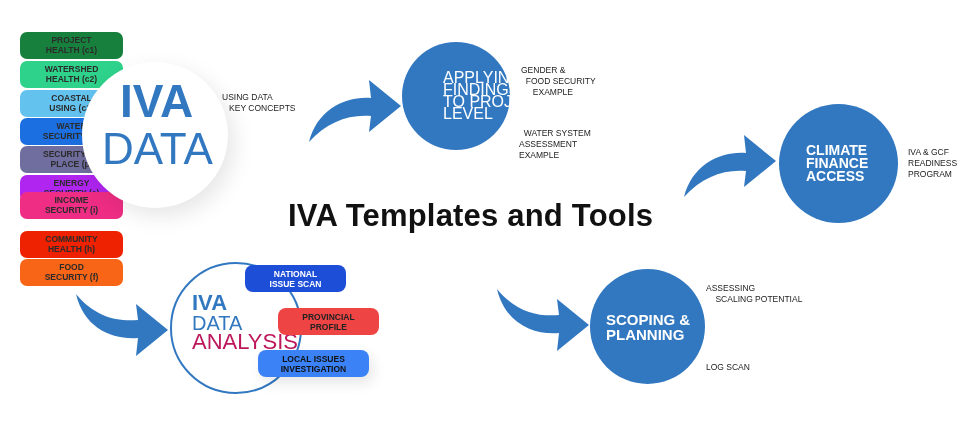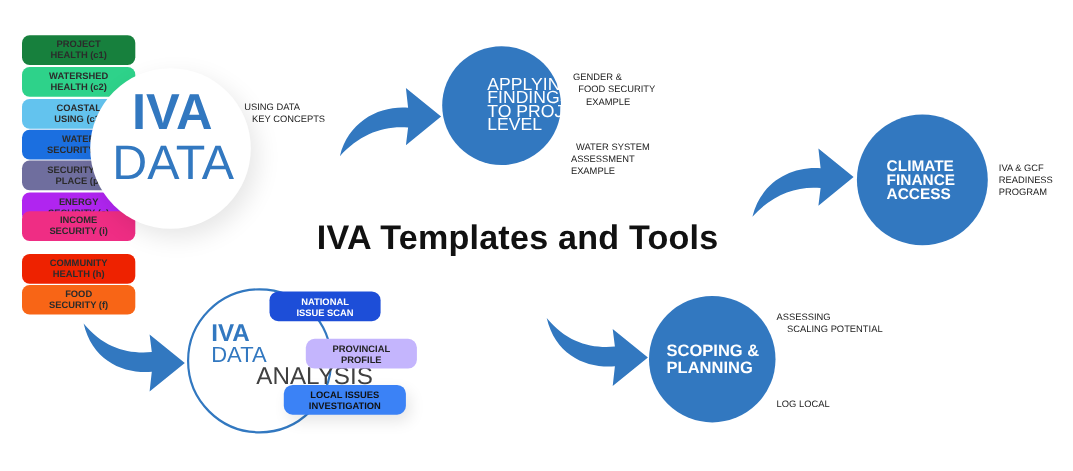--- a/index.html
+++ b/index.html
@@ -75,32 +75,32 @@
 
 <div class="abs" style="left:288px;top:198px;font-size:31px;font-weight:bold;color:#111;letter-spacing:0.2px;">IVA Templates and Tools</div>
 
 <svg class="arrow" style="left:72px;top:290px" width="100" height="75">
   <path d="M4 4 C 12 38, 40 50, 66 48 L 64 66 L 96 40 L 64 14 L 66 30 C 44 32, 22 26, 4 4 Z" fill="#3278c0"></path>
 </svg>
 
 <div class="abs" style="left:170px;top:262px;width:128px;height:128px;border-radius:50%;border:2px solid #3278c0;"></div>
 <div class="abs" style="left:192px;top:292px;font-size:22px;font-weight:bold;color:#3278c0;line-height:22px;">IVA</div>
 <div class="abs" style="left:192px;top:313px;font-size:20px;color:#3278c0;line-height:20px;">DATA</div>
-<div class="abs" style="left:192px;top:331px;font-size:22px;color:#404040;line-height:22px;margin-left:41px;">ANALYSIS</div>
+<div class="abs" style="left:192px;top:331px;font-size:22px;color:#be185d;line-height:22px;">ANALYSIS</div>
 
 <div class="graybtn" style="left:245px;top:265px;width:101px;height:27px;background:#1d4ed8;color:#fff;white-space:pre;">NATIONAL
 ISSUE SCAN</div>
-<div class="graybtn" style="left:278px;top:308px;width:101px;height:27px;background:#c4b5fd;color:#222;white-space:pre;">PROVINCIAL
+<div class="graybtn" style="left:278px;top:308px;width:101px;height:27px;background:#ef4444;color:#222;white-space:pre;">PROVINCIAL
 PROFILE</div>
 <div class="graybtn" style="left:258px;top:350px;width:111px;height:27px;background:#3b82f6;color:#111;white-space:pre;box-shadow:4px 6px 14px rgba(0,0,0,0.10);">LOCAL ISSUES
 INVESTIGATION</div>
 
 <svg class="arrow" style="left:493px;top:285px" width="100" height="75">
   <path d="M4 4 C 12 38, 40 50, 66 48 L 64 66 L 96 40 L 64 14 L 66 30 C 44 32, 22 26, 4 4 Z" fill="#3278c0"></path>
 </svg>
 
 <div class="circle" style="left:590px;top:269px;width:115px;height:115px;">
   <div style="margin-left:16px;font-size:15px;line-height:15px;white-space:pre;font-weight:bold;">SCOPING &amp;
 PLANNING</div>
 </div>
 <div class="note" style="left:706px;top:283px">ASSESSING
     SCALING POTENTIAL</div>
-<div class="note" style="left:706px;top:362px">LOG LOCAL</div>
+<div class="note" style="left:706px;top:362px">LOG SCAN</div>
 
 </body></html>

